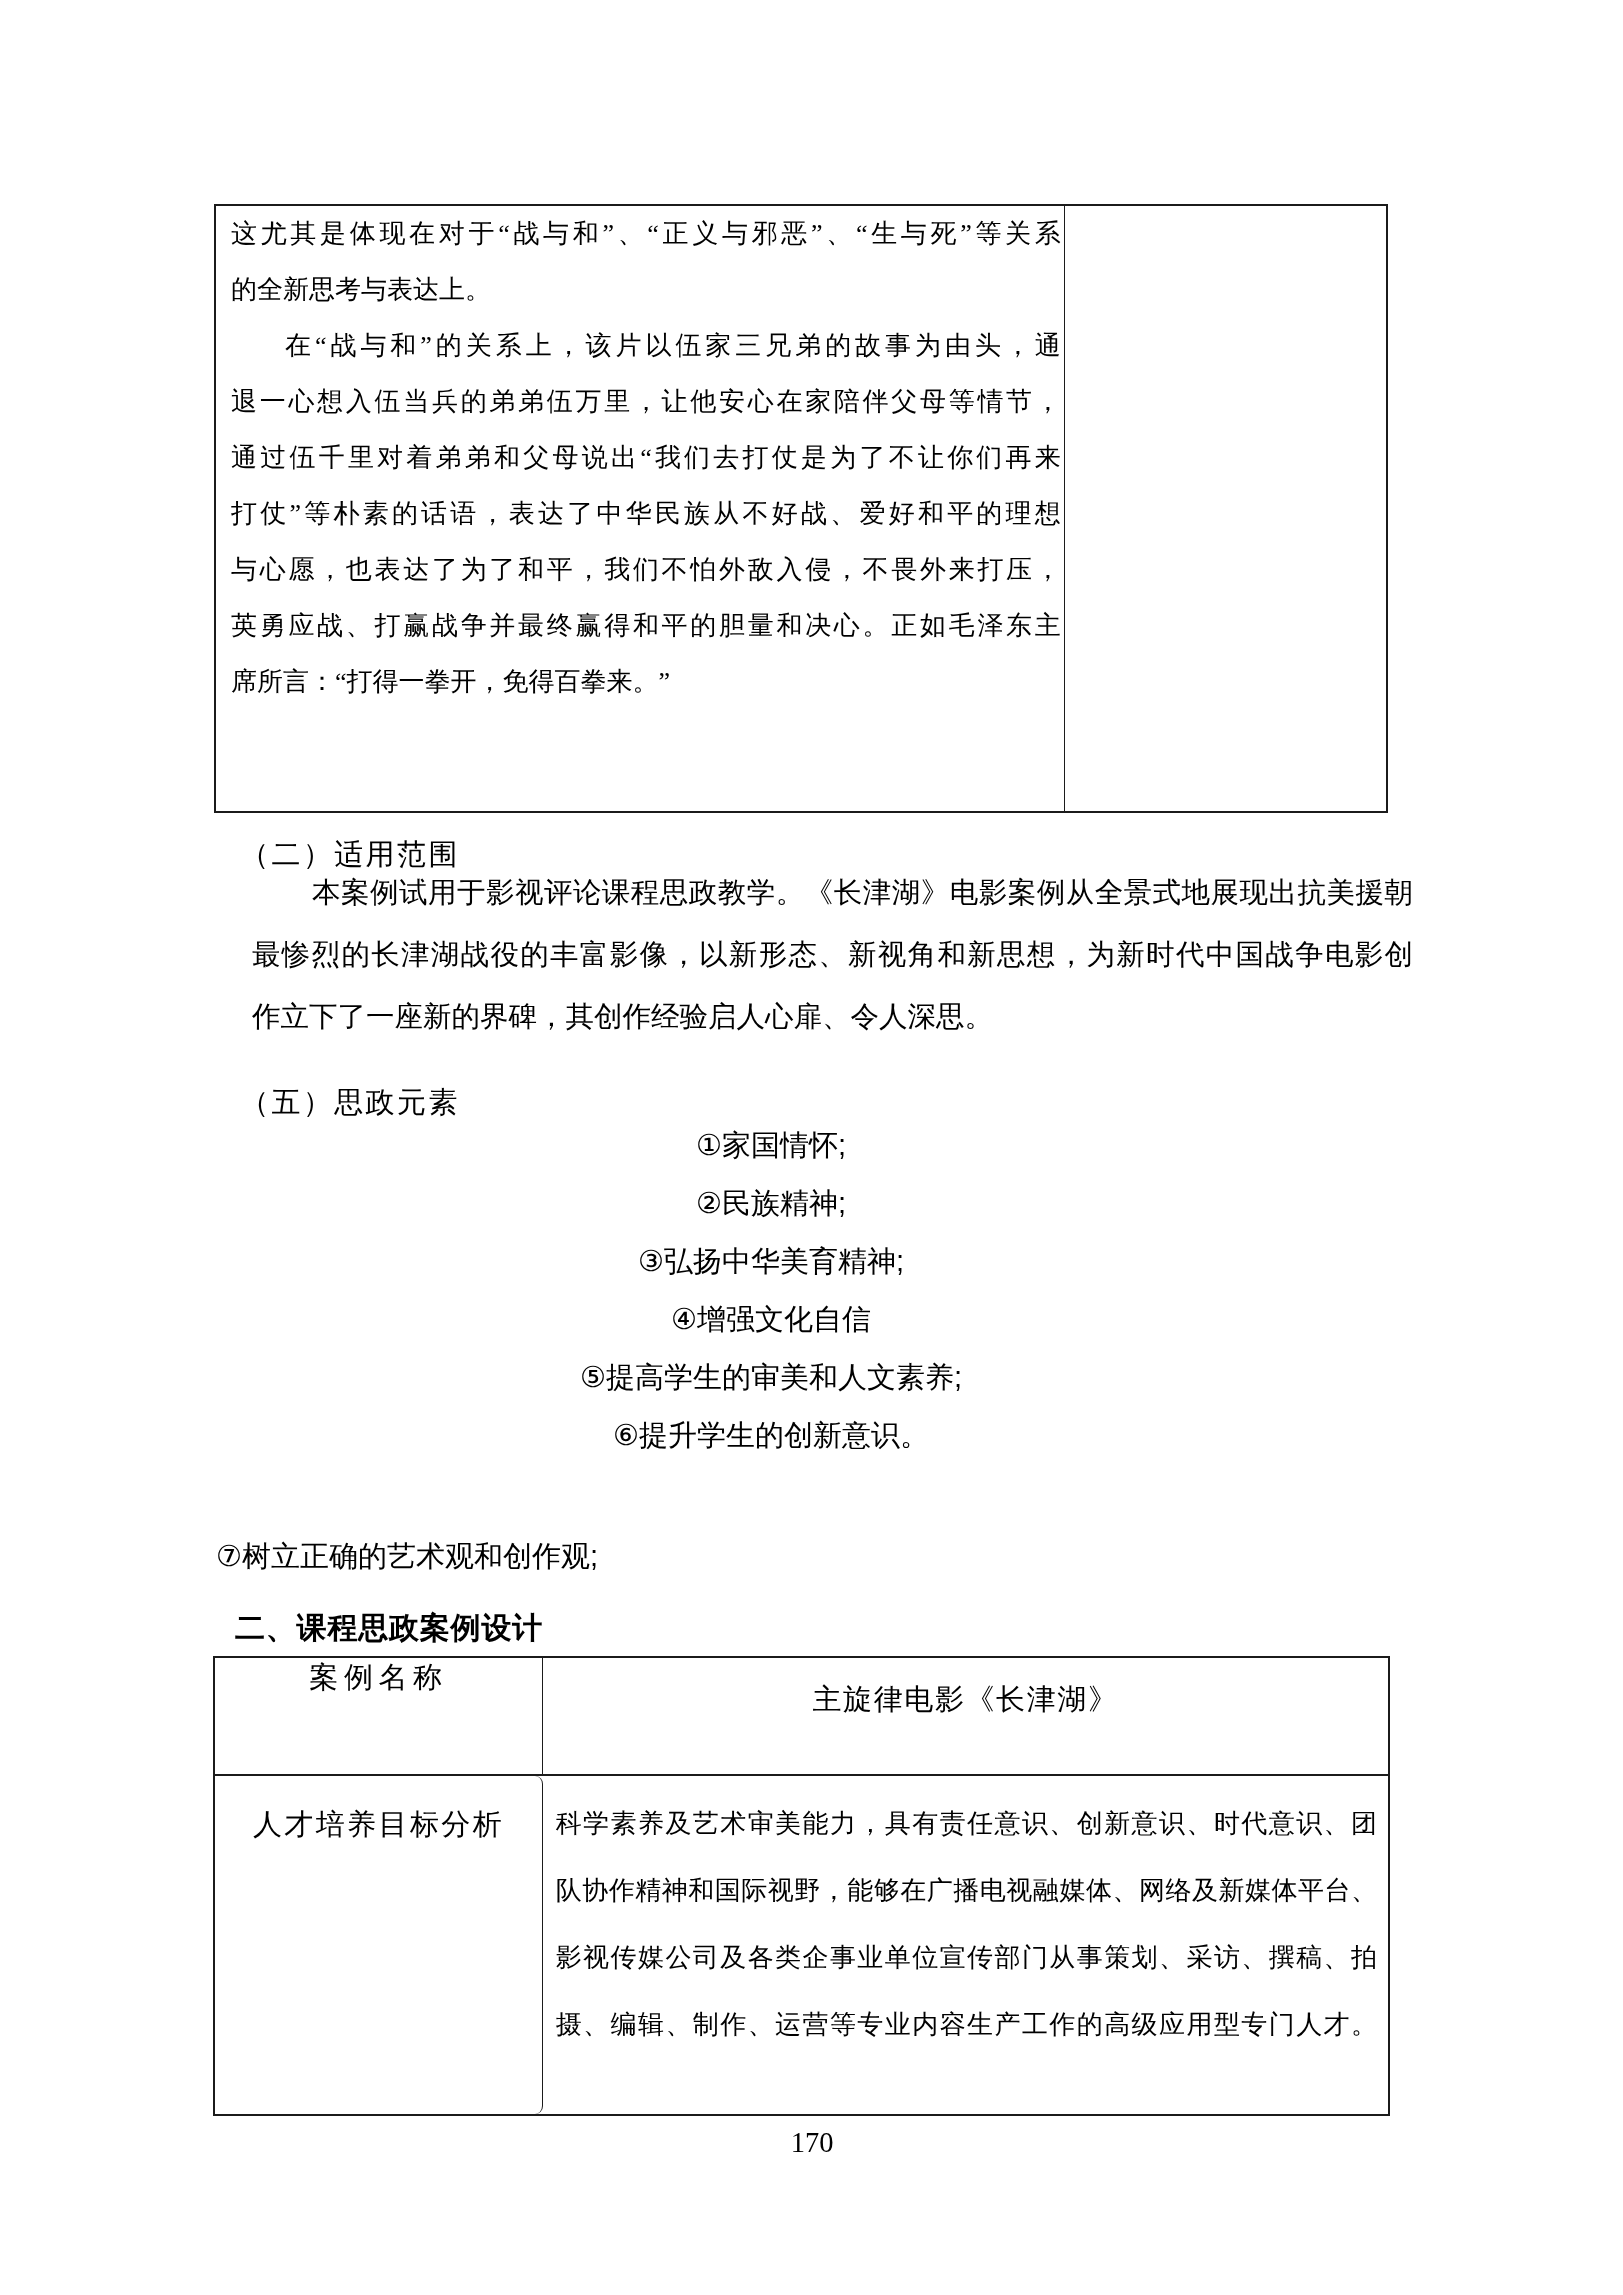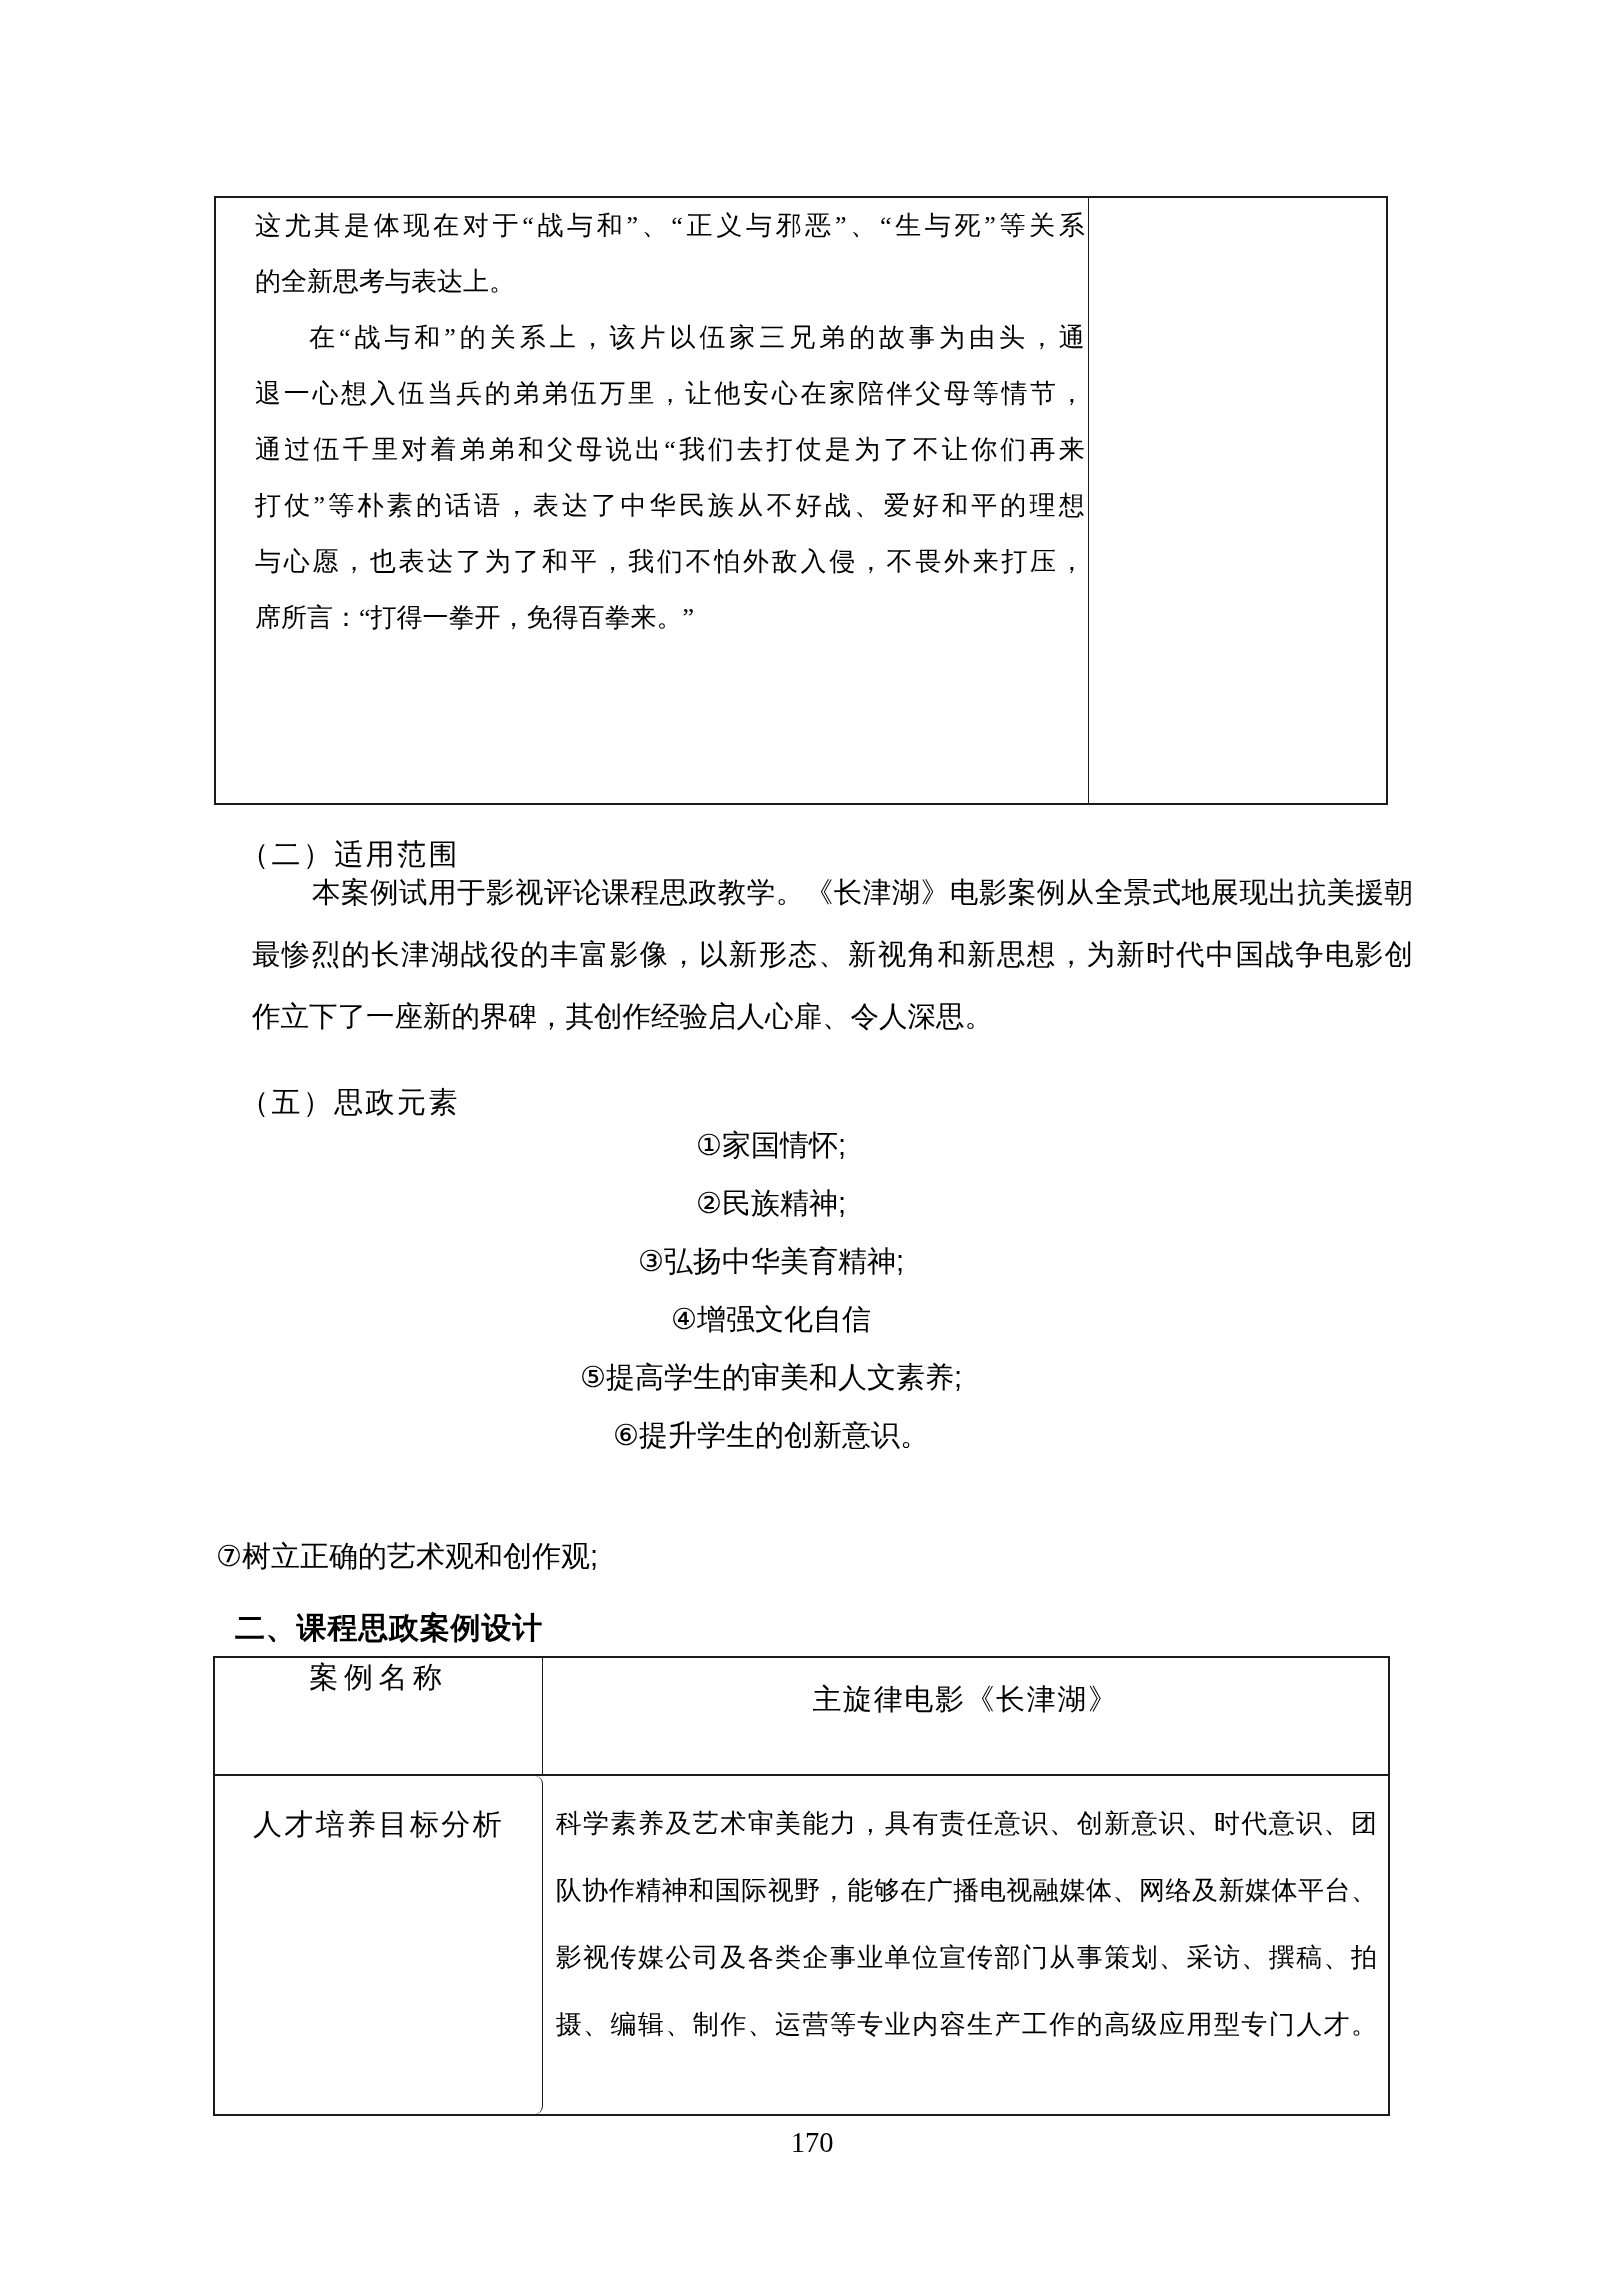--- a/index.html
+++ b/index.html
@@ -8,22 +8,22 @@
     position:relative; width:1624px; height:2295px; background:#ffffff;
     color:#000000; font-family:"Liberation Serif","DejaVu Serif",serif;
     overflow:hidden; margin:0 auto;
   }
   .abs { position:absolute; }
   .serif { font-family:"Liberation Serif","DejaVu Serif",serif; }
   .sans  { font-family:"Liberation Sans","DejaVu Sans",sans-serif; }
 
   
   .top-table {
-    left:214px; top:196px; width:1174px; height:609px;
-    border:2.4px solid #1b1b1b; display:flex;padding-left:24px;
+    left:214px; top:204px; width:1174px; height:609px;
+    border:2.4px solid #1b1b1b; display:flex;
   }
   .top-table .cell-main {
     width:849px; border-right:1.6px solid #1b1b1b;
     padding:0 3.2px 0 15px; overflow:hidden;
   }
   .top-table .cell-side { flex:1; }
   .t-line {
     height:56px; line-height:56px; font-size:26px;
     white-space:nowrap; overflow:visible;
   }
@@ -71,20 +71,21 @@
 
   <div class="abs top-table">
     <div class="cell-main">
       <div class="t-line fill">这尤其是体现在对于“战与和”、“正义与邪恶”、“生与死”等关系</div>
       <div class="t-line">的全新思考与表达上。</div>
       <div class="t-line fill indent2">在“战与和”的关系上，该片以伍家三兄弟的故事为由头，通</div>
       <div class="t-line fill">退一心想入伍当兵的弟弟伍万里，让他安心在家陪伴父母等情节，</div>
       <div class="t-line fill">通过伍千里对着弟弟和父母说出“我们去打仗是为了不让你们再来</div>
       <div class="t-line fill">打仗”等朴素的话语，表达了中华民族从不好战、爱好和平的理想</div>
       <div class="t-line fill">与心愿，也表达了为了和平，我们不怕外敌入侵，不畏外来打压，</div>
+      <div class="t-line fill">英勇应战、打赢战争并最终赢得和平的胆量和决心。正如毛泽东主</div>
       <div class="t-line">席所言：“打得一拳开，免得百拳来。”</div>
     </div>
     <div class="cell-side"></div>
   </div>
 
   <div class="abs h-scope serif">（二）适用范围</div>
   <div class="abs scope-para sans">
     <div class="p-line fill p-indent">本案例试用于影视评论课程思政教学。《长津湖》电影案例从全景式地展现出抗美援朝</div>
     <div class="p-line fill">最惨烈的长津湖战役的丰富影像，以新形态、新视角和新思想，为新时代中国战争电影创</div>
     <div class="p-line">作立下了一座新的界碑，其创作经验启人心扉、令人深思。</div>

